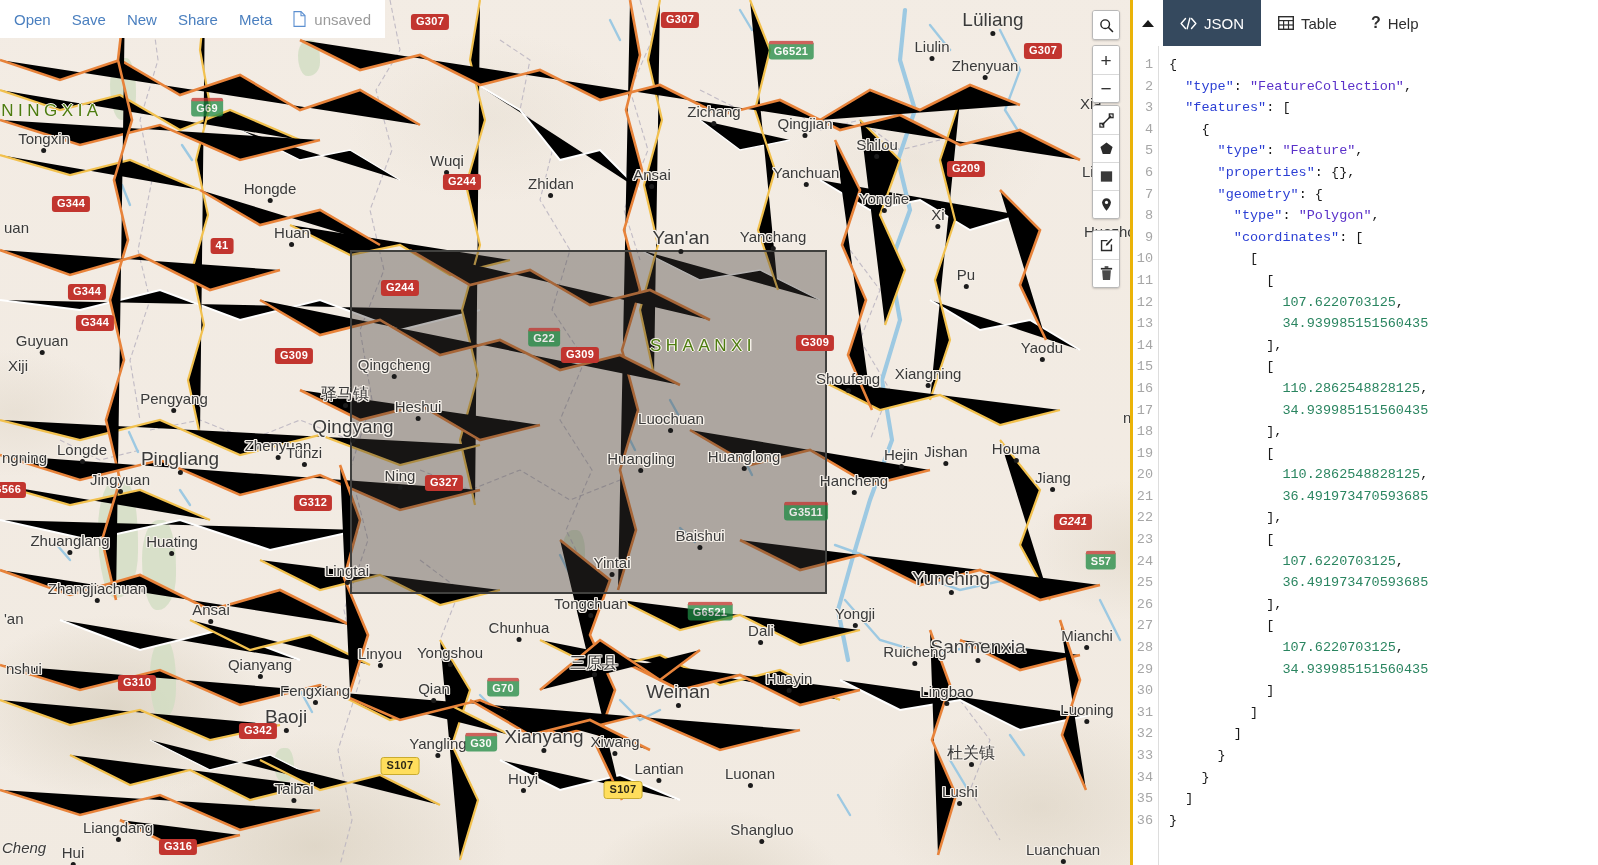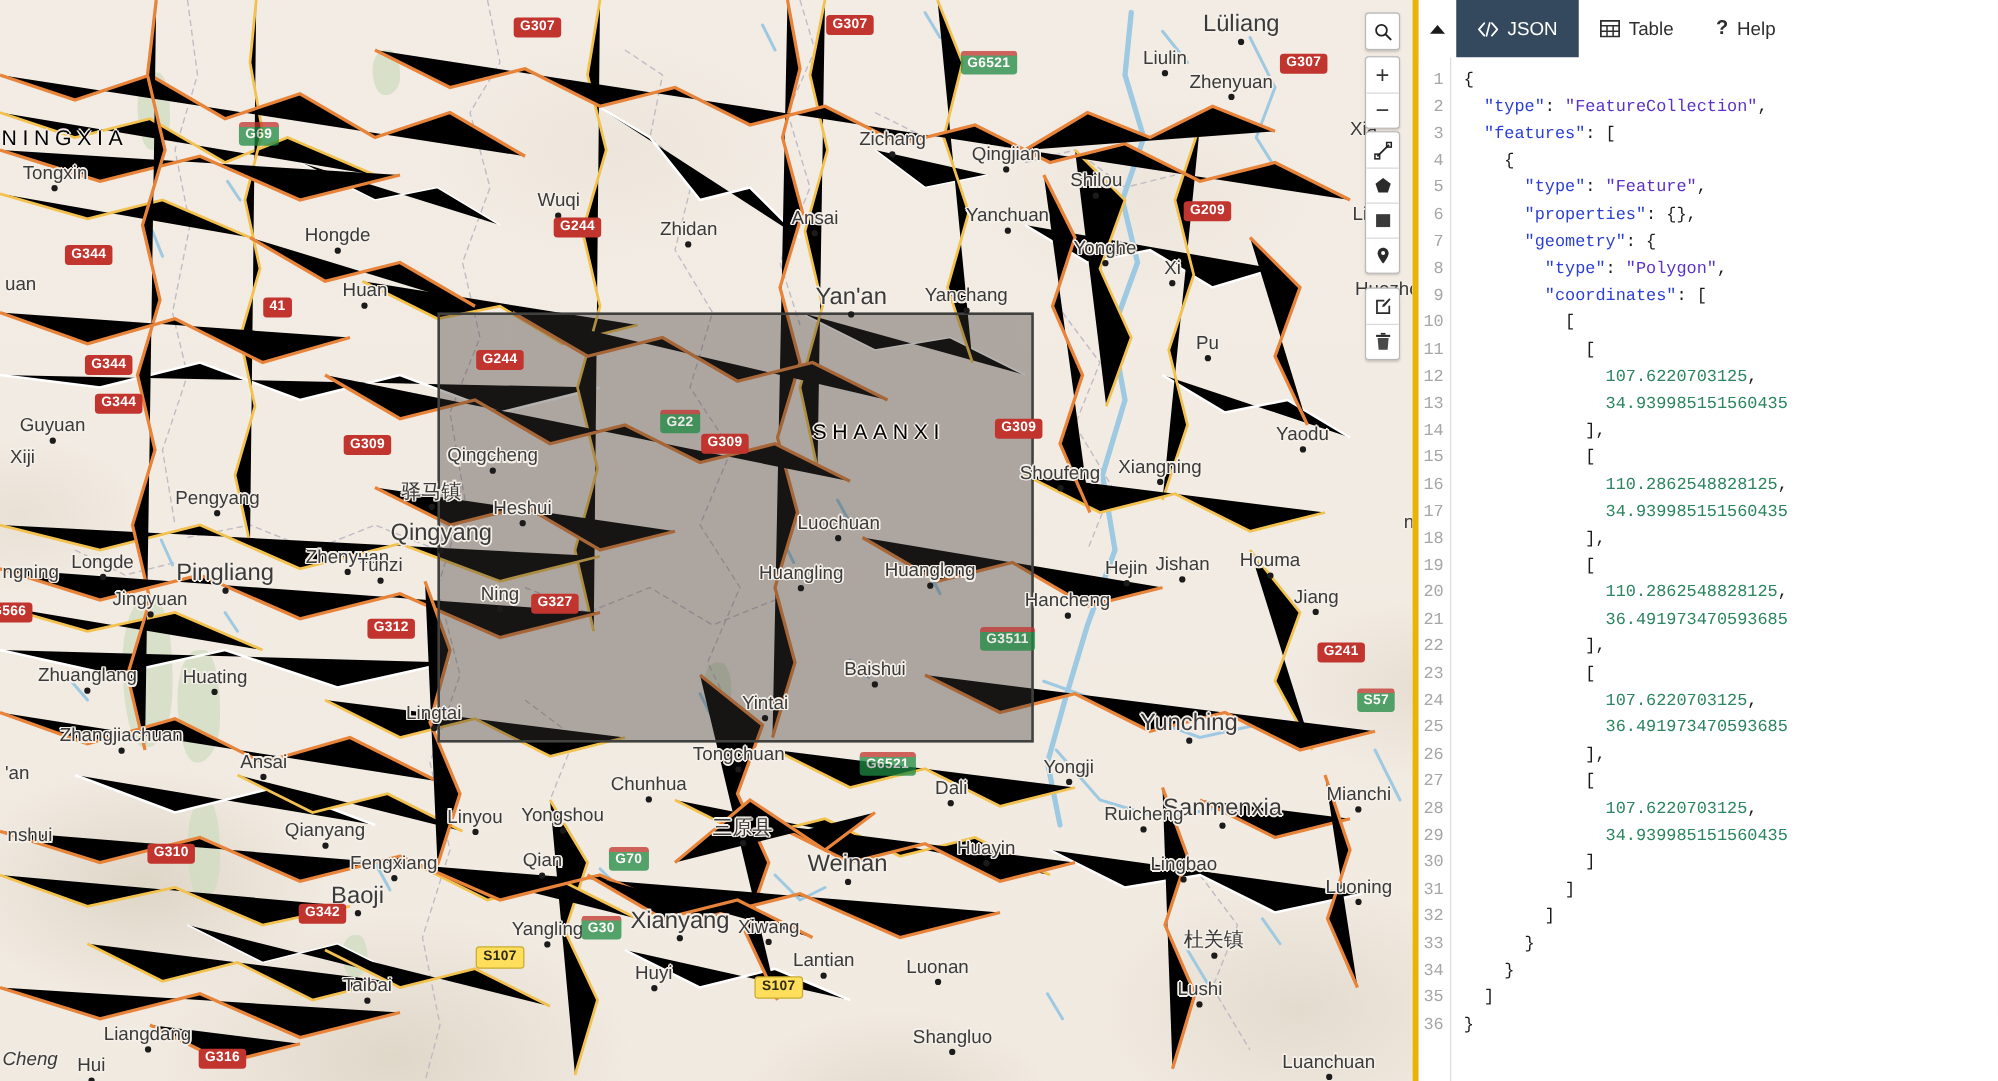--- a/index.html
+++ b/index.html
@@ -52,21 +52,21 @@
   }
   .city .nm {
     color: #3a3a3a; font-size: 15px; line-height: 16px; white-space: nowrap;
     text-shadow: -1.3px 0 #f4efe8, 1.3px 0 #f4efe8, 0 -1.3px #f4efe8, 0 1.3px #f4efe8,
                  -1px -1px #f4efe8, 1px 1px #f4efe8, -1px 1px #f4efe8, 1px -1px #f4efe8;
   }
   .city.big .nm { font-size: 19px; line-height: 20px; }
   .city.cn .nm  { font-size: 16px; }
   .province {
     position: absolute; transform: translate(-50%,-50%);
-    color: #000000; font-size: 17px; letter-spacing: 4.5px; font-weight: 400;
+    color: #4d7c0f; font-size: 17px; letter-spacing: 4.5px; font-weight: 400;
     white-space: nowrap; pointer-events: none;
     text-shadow: -1.3px 0 #f4efe8, 1.3px 0 #f4efe8, 0 -1.3px #f4efe8, 0 1.3px #f4efe8;
   }
   .shield {
     position: absolute; transform: translate(-50%,-50%);
     font-size: 11px; line-height: 13px; color: #fff; font-weight: 700;
     padding: 1px 5px 2px; border-radius: 3px; white-space: nowrap;
     letter-spacing: .3px; pointer-events: none;
   }
   .shield.red   { background: #c2352f; }
@@ -109,21 +109,21 @@
   #ctl-search { top: 10px; }
   #ctl-zoom   { top: 45px; }
   #ctl-draw   { top: 105px; }
   #ctl-edit   { top: 230px; }
   .glyph-plus, .glyph-minus { font-size: 19px; line-height: 1; color: #333; font-weight: 300; }
 
   
   #right-panel {
     position: absolute; left: 1130px; top: 0; width: 468px; height: 865px;
     background: #fff; display: flex; flex-direction: column;
-    border-left: 5px solid #eab308;
+    border-left: 3px solid #eab308;
   }
   #panel-tabs {
     height: 46px; display: flex; align-items: stretch; flex: 0 0 auto;
     background: #fff;
   }
   #collapse-btn {
     width: 30px; display: flex; align-items: center; justify-content: center;
     cursor: pointer;
   }
   .caret-up {
@@ -650,21 +650,21 @@
         <div class="shield red" style="left: 95px; top: 323px;">G344</div>
         <div class="shield red" style="left: 400px; top: 288px;">G244</div>
         <div class="shield green" style="left: 544px; top: 337px;">G22</div>
         <div class="shield red" style="left: 580px; top: 355px;">G309</div>
         <div class="shield red" style="left: 294px; top: 356px;">G309</div>
         <div class="shield red" style="left: 815px; top: 343px;">G309</div>
         <div class="shield red" style="left: 7px; top: 490px;">G566</div>
         <div class="shield red" style="left: 313px; top: 503px;">G312</div>
         <div class="shield red" style="left: 444px; top: 483px;">G327</div>
         <div class="shield green" style="left: 806px; top: 511px;">G3511</div>
-        <div class="shield red" style="left: 1073px; top: 522px;">G241</div>
+        <div class="shield red" style="left: 1073px; top: 522px; font-style: italic;">G241</div>
         <div class="shield green" style="left: 1101px; top: 560px;">S57</div>
         <div class="shield green" style="left: 710px; top: 611px;">G6521</div>
         <div class="shield red" style="left: 137px; top: 683px;">G310</div>
         <div class="shield green" style="left: 503px; top: 687px;">G70</div>
         <div class="shield red" style="left: 258px; top: 731px;">G342</div>
         <div class="shield green" style="left: 481px; top: 742px;">G30</div>
         <div class="shield yellow" style="left: 400px; top: 766px;">S107</div>
         <div class="shield yellow" style="left: 623px; top: 790px;">S107</div>
         <div class="shield red" style="left: 178px; top: 847px;">G316</div>
       </div>
@@ -723,20 +723,36 @@
       <div class="btn">
         <svg width="15" height="15" viewBox="0 0 16 16">
           <rect x="2" y="2" width="12" height="1.8" fill="#2b2b2b"></rect>
           <rect x="6" y="0.3" width="4" height="1.6" fill="#2b2b2b"></rect>
           <path d="M3.3 4.6h9.4l-.9 10.2H4.2z" fill="#4a4a4a"></path>
         </svg>
       </div>
     </div>
   </div>
 
+  <div id="file-toolbar">
+    <span class="mi">Open</span>
+    <span class="mi">Save</span>
+    <span class="mi">New</span>
+    <span class="mi">Share</span>
+    <span class="mi">Meta</span>
+    <span class="fileinfo">
+      <span class="doc-ico">
+        <svg width="13" height="16" viewBox="0 0 13 16">
+          <path d="M1 0.6h7l4 4v10.8H1z" fill="#fff" stroke="#5b8fd0" stroke-width="1.1"></path>
+          <path d="M8 0.8v4h4" fill="none" stroke="#5b8fd0" stroke-width="1.1"></path>
+        </svg>
+      </span>
+      <span>unsaved</span>
+    </span>
+  </div>
 
   <div id="right-panel">
 
     <div id="panel-tabs">
       <div id="collapse-btn">
         <div class="caret-up"></div>
       </div>
 
       <div class="tab active">
         <span class="ticon">

